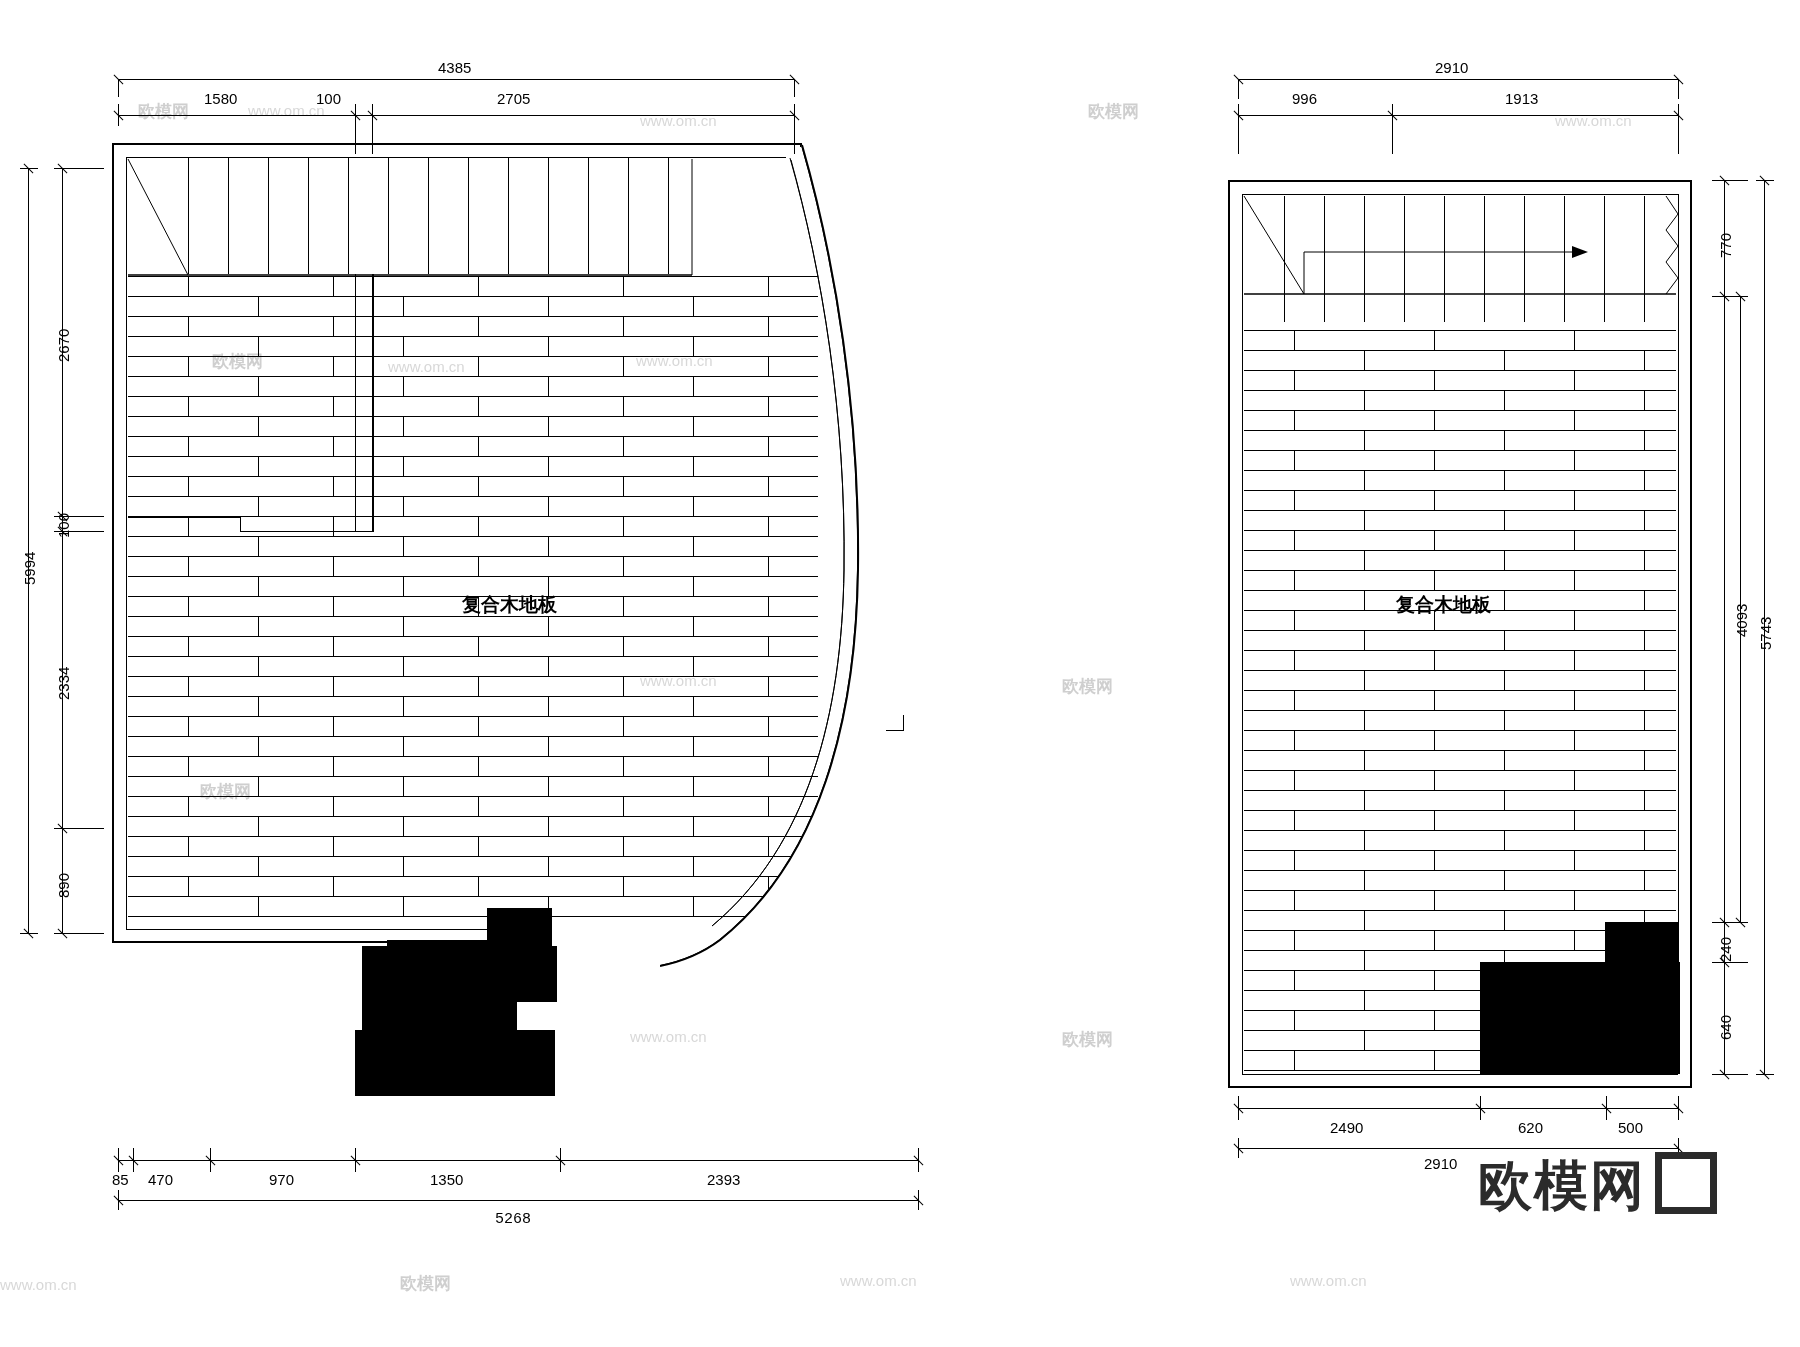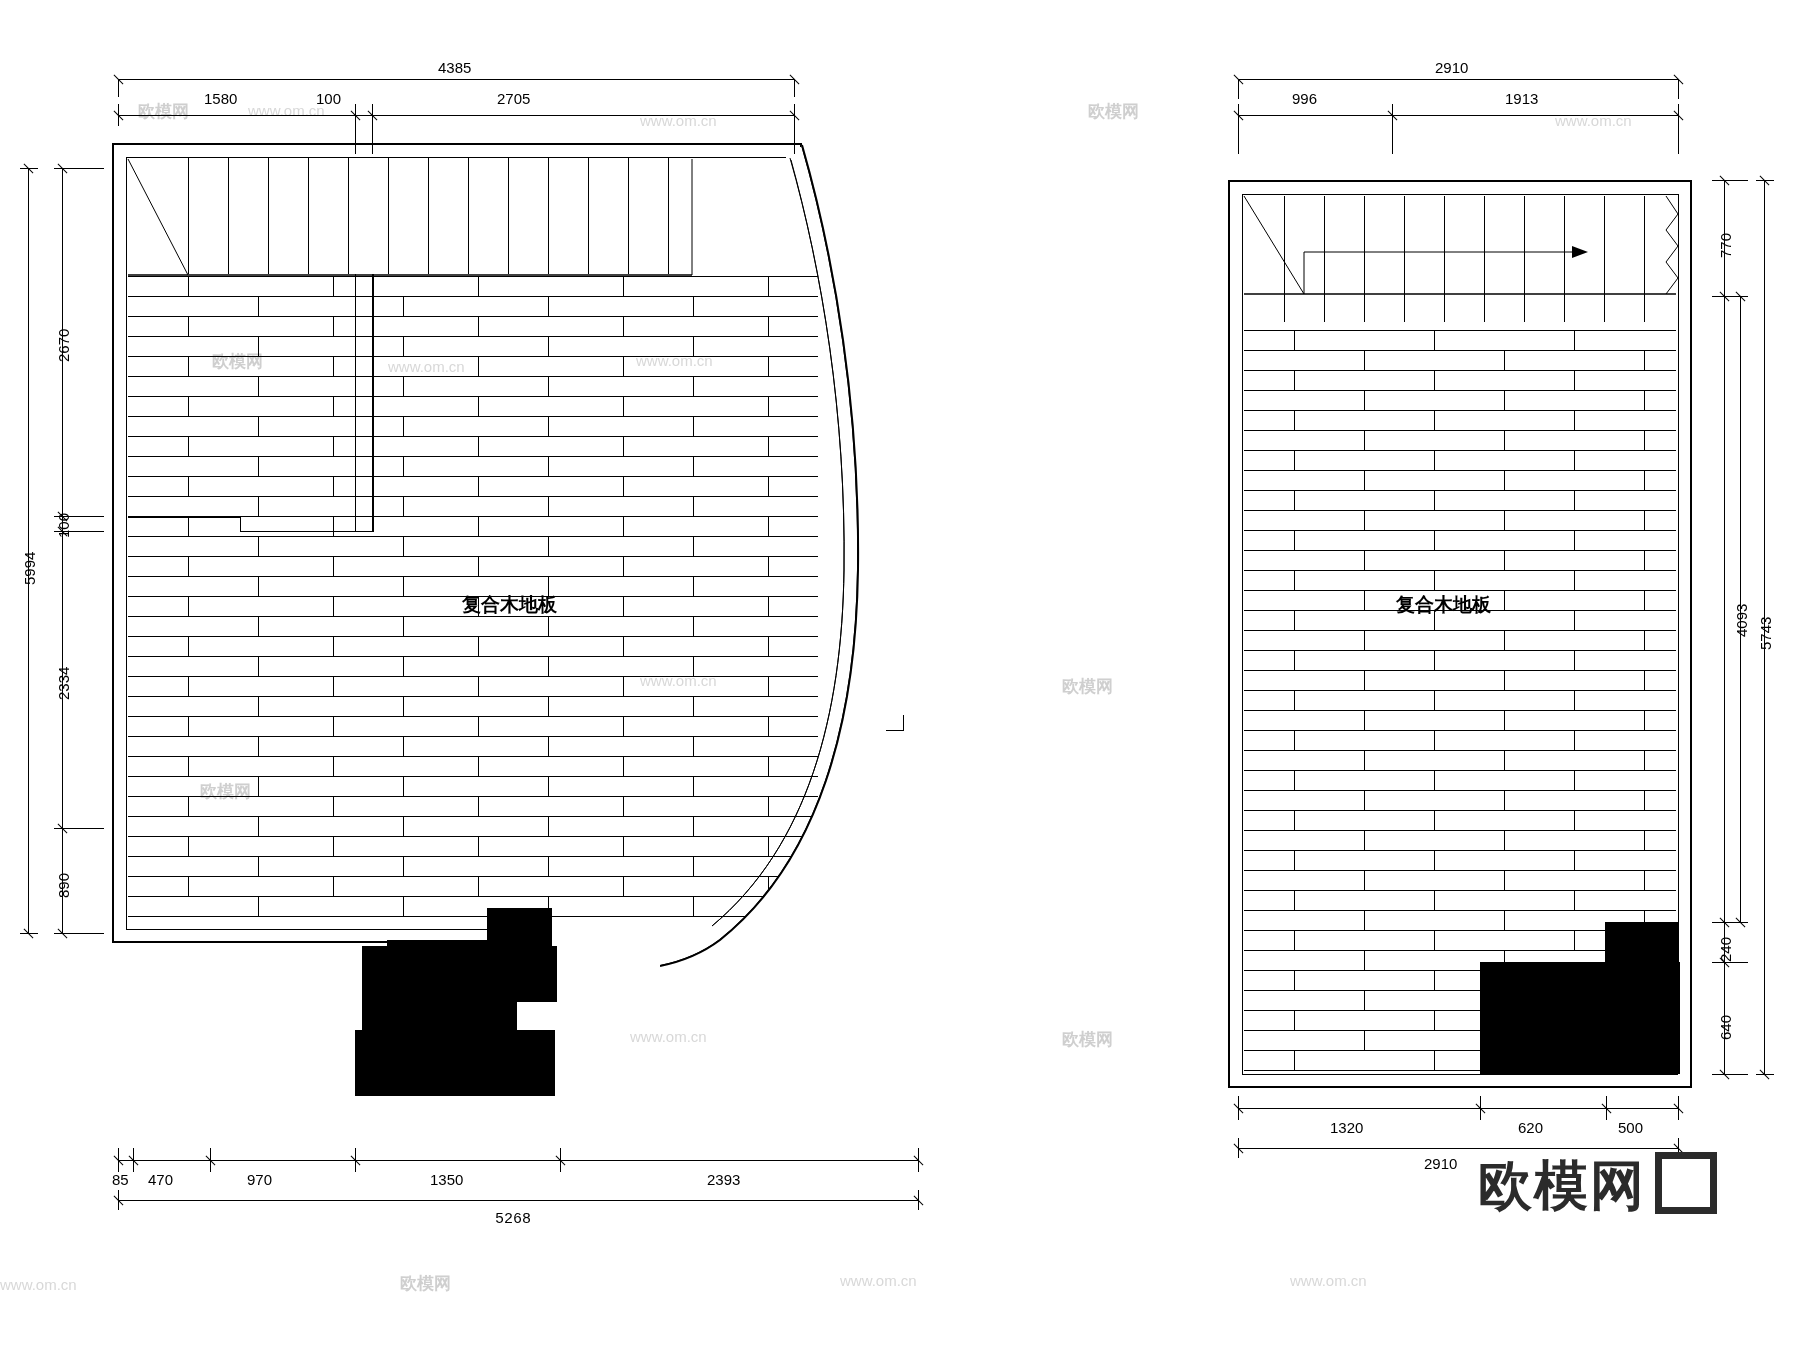--- a/index.html
+++ b/index.html
@@ -378,21 +378,21 @@
   <div class="ln vln" style="left:560px;top:1148px;height:24px;"></div>
   <div class="ln vln" style="left:918px;top:1148px;height:24px;"></div>
   <div class="tick" style="left:112px;top:1160px;"></div>
   <div class="tick" style="left:127px;top:1160px;"></div>
   <div class="tick" style="left:204px;top:1160px;"></div>
   <div class="tick" style="left:349px;top:1160px;"></div>
   <div class="tick" style="left:554px;top:1160px;"></div>
   <div class="tick" style="left:912px;top:1160px;"></div>
   <div class="txt" style="left:112px;top:1172px;">85</div>
   <div class="txt" style="left:148px;top:1172px;">470</div>
-  <div class="txt" style="left:247px;top:1172px;">970</div>
+  <div class="txt" style="left:269px;top:1172px;">970</div>
   <div class="txt" style="left:430px;top:1172px;">1350</div>
   <div class="txt" style="left:707px;top:1172px;">2393</div>
 
   <div class="ln hln" style="left:118px;top:1200px;width:800px;"></div>
   <div class="ln vln" style="left:118px;top:1190px;height:20px;"></div>
   <div class="ln vln" style="left:918px;top:1190px;height:20px;"></div>
   <div class="tick" style="left:112px;top:1200px;"></div>
   <div class="tick" style="left:912px;top:1200px;"></div>
   <div class="txt" style="left:495px;top:1212px;font-family:Liberation Mono, monospace;">5268</div>
 
@@ -631,21 +631,21 @@
 
   <div class="ln hln" style="left:1238px;top:1108px;width:440px;"></div>
   <div class="ln vln" style="left:1238px;top:1096px;height:24px;"></div>
   <div class="ln vln" style="left:1480px;top:1096px;height:24px;"></div>
   <div class="ln vln" style="left:1606px;top:1096px;height:24px;"></div>
   <div class="ln vln" style="left:1678px;top:1096px;height:24px;"></div>
   <div class="tick" style="left:1232px;top:1108px;"></div>
   <div class="tick" style="left:1474px;top:1108px;"></div>
   <div class="tick" style="left:1600px;top:1108px;"></div>
   <div class="tick" style="left:1672px;top:1108px;"></div>
-  <div class="txt" style="left:1330px;top:1120px;">1320</div>
+  <div class="txt" style="left:1330px;top:1120px;">2490</div>
   <div class="txt" style="left:1518px;top:1120px;">620</div>
   <div class="txt" style="left:1618px;top:1120px;">500</div>
 
   <div class="ln hln" style="left:1238px;top:1148px;width:440px;"></div>
   <div class="ln vln" style="left:1238px;top:1138px;height:20px;"></div>
   <div class="ln vln" style="left:1678px;top:1138px;height:20px;"></div>
   <div class="tick" style="left:1232px;top:1148px;"></div>
   <div class="tick" style="left:1672px;top:1148px;"></div>
   <div class="txt" style="left:1424px;top:1156px;">2910</div>
 

